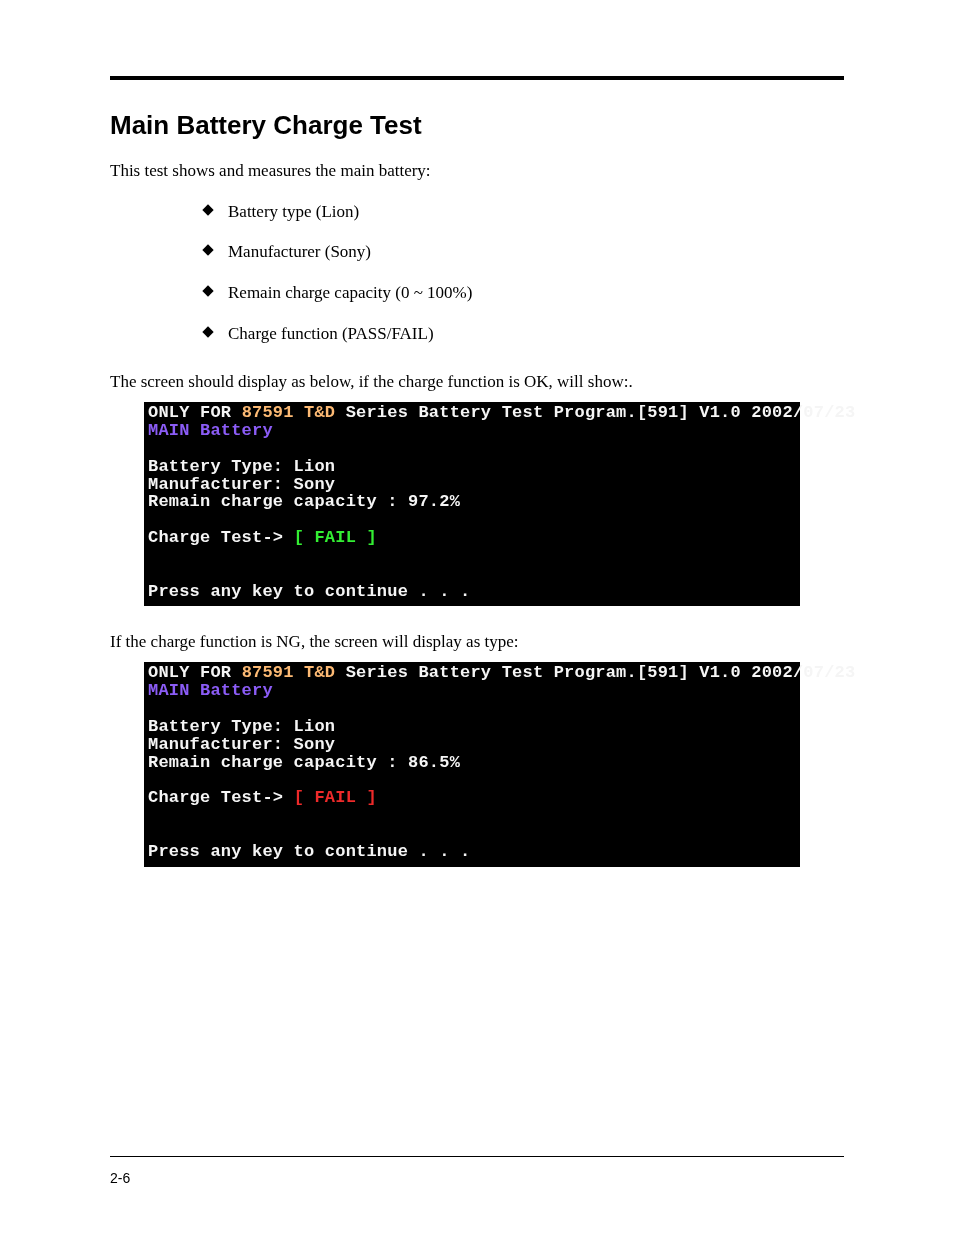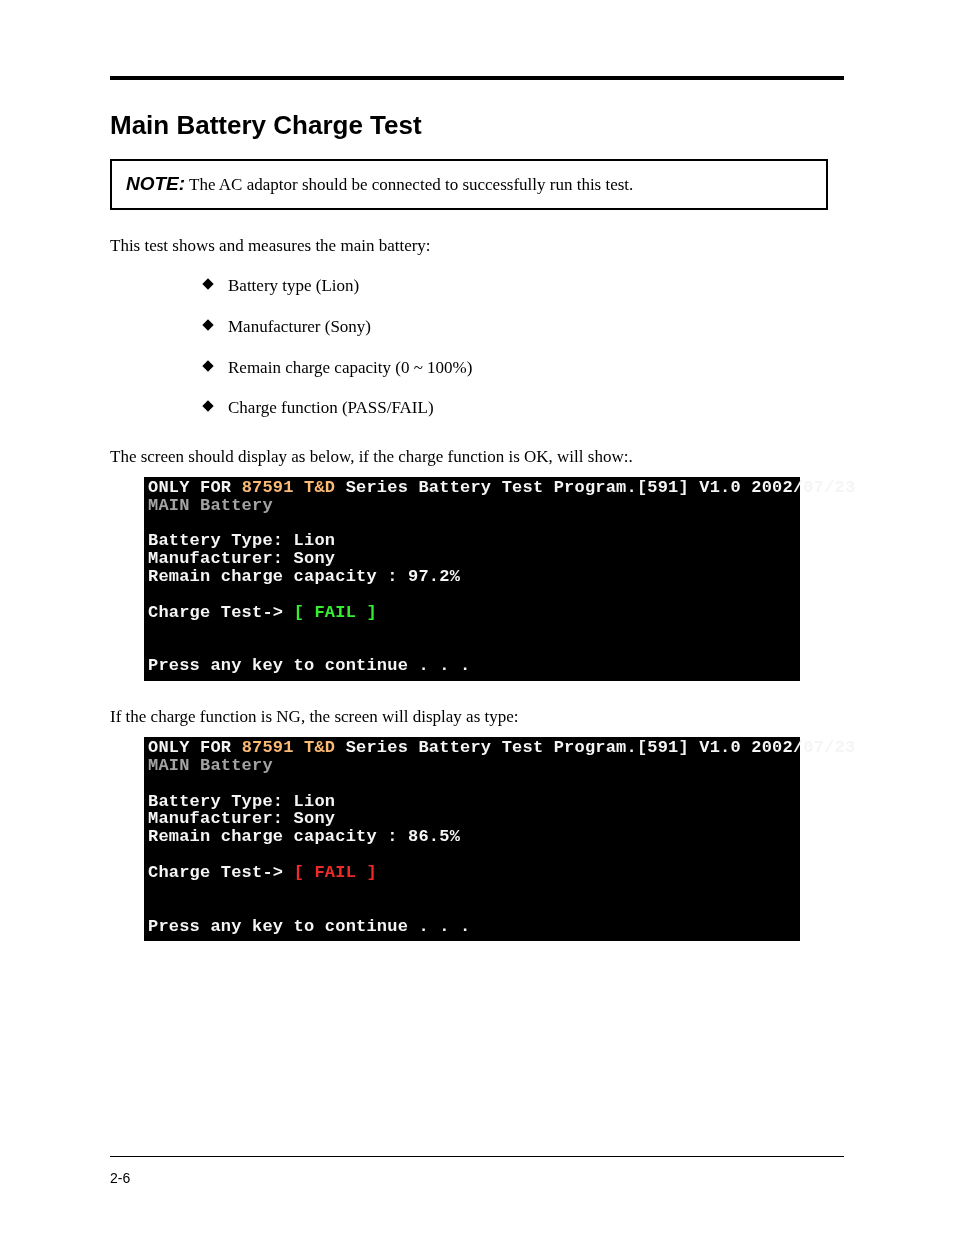--- a/index.html
+++ b/index.html
@@ -80,21 +80,21 @@
     font-weight: bold;
     line-height: 1.05;
     padding: 2px 4px 6px 4px;
     margin: 4px 0 24px 34px;
     width: 656px;
     white-space: pre;
     letter-spacing: 0.2px;
   }
   .t-white { color: #f5f5f5; }
   .t-yellow { color: #fdba74; }
-  .t-magenta { color: #a3a3a3; }
+  .t-magenta { color: #8b5cf6; }
   .t-green { color: #33ee33; }
   .t-red { color: #ee2a2a; margin-top: 10px; }
   .bottom-rule {
     border-top: 1px solid #000;
     position: absolute;
     left: 110px;
     right: 110px;
     top: 1156px;
   }
   .page-number {
@@ -107,24 +107,20 @@
 </style>
 </head>
 <body>
 
 <div class="page">
 
   <div class="top-rule"></div>
 
   <div class="section-title">Main Battery Charge Test</div>
 
-  <div class="note-box">
-    <span class="note-label">NOTE:</span>
-    <span>The AC adaptor should be connected to successfully run this test.</span>
-  </div>
 
   <p class="para">This test shows and measures the main battery:</p>
 
   <ul class="diamond">
     <li>Battery type (Lion)</li>
     <li>Manufacturer (Sony)</li>
     <li>Remain charge capacity (0 ~ 100%)</li>
     <li>Charge function (PASS/FAIL)</li>
   </ul>
 

